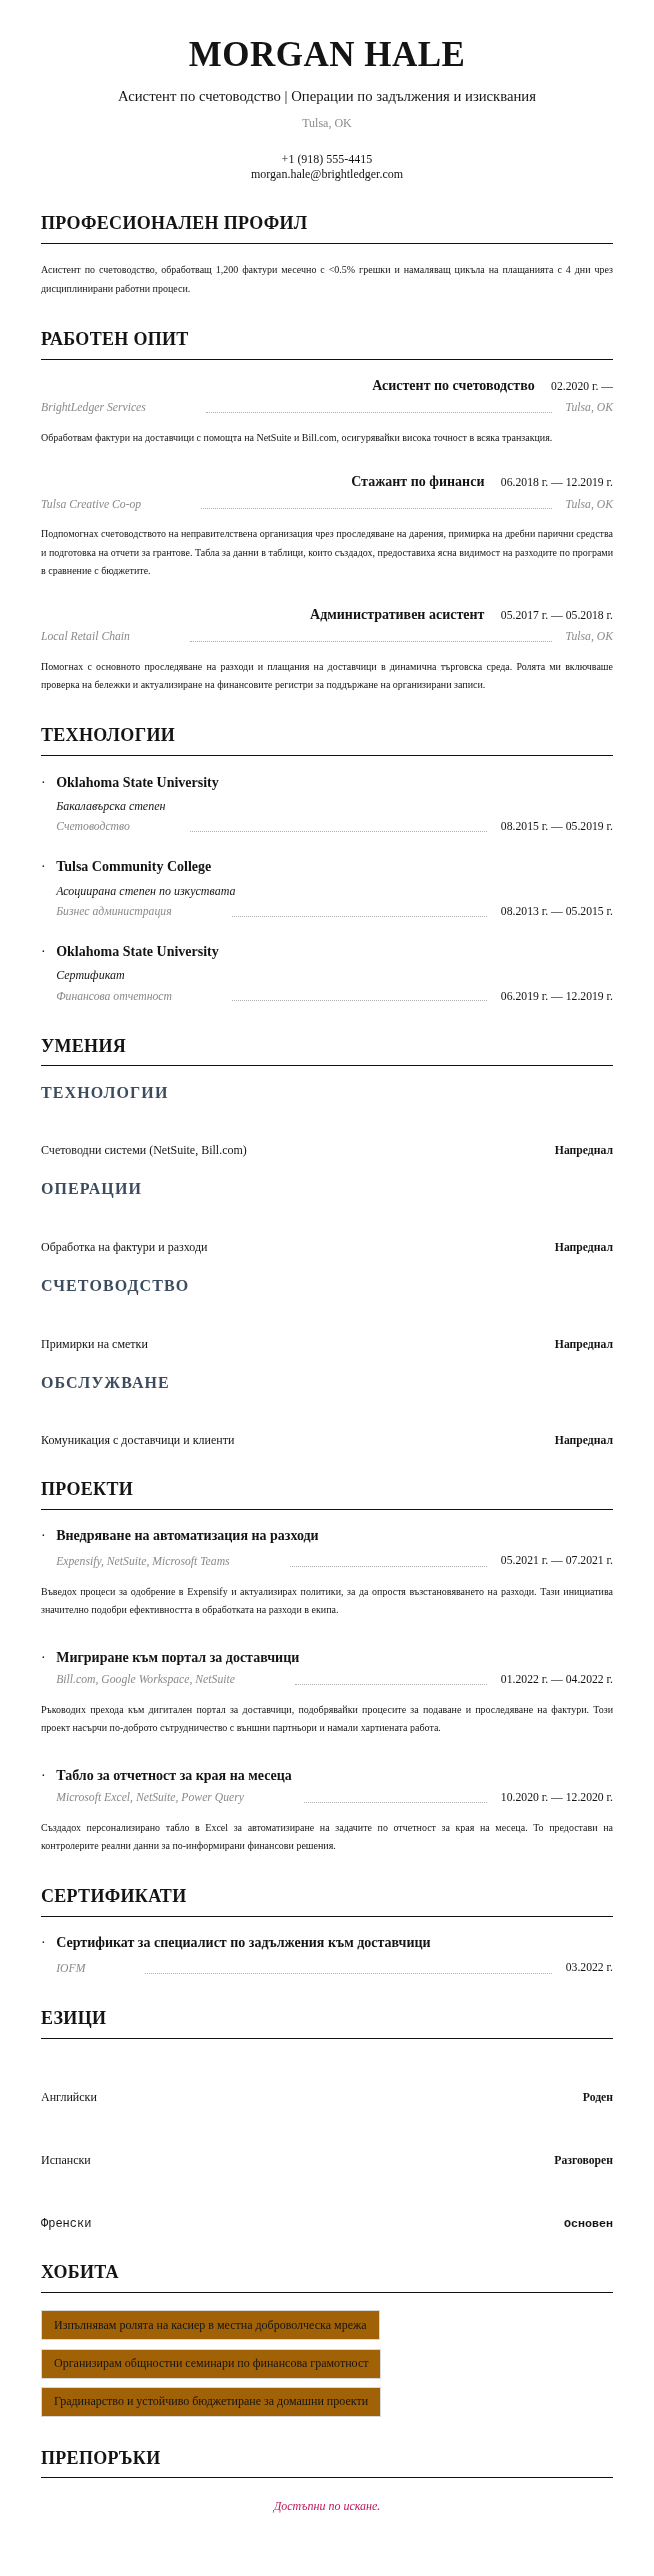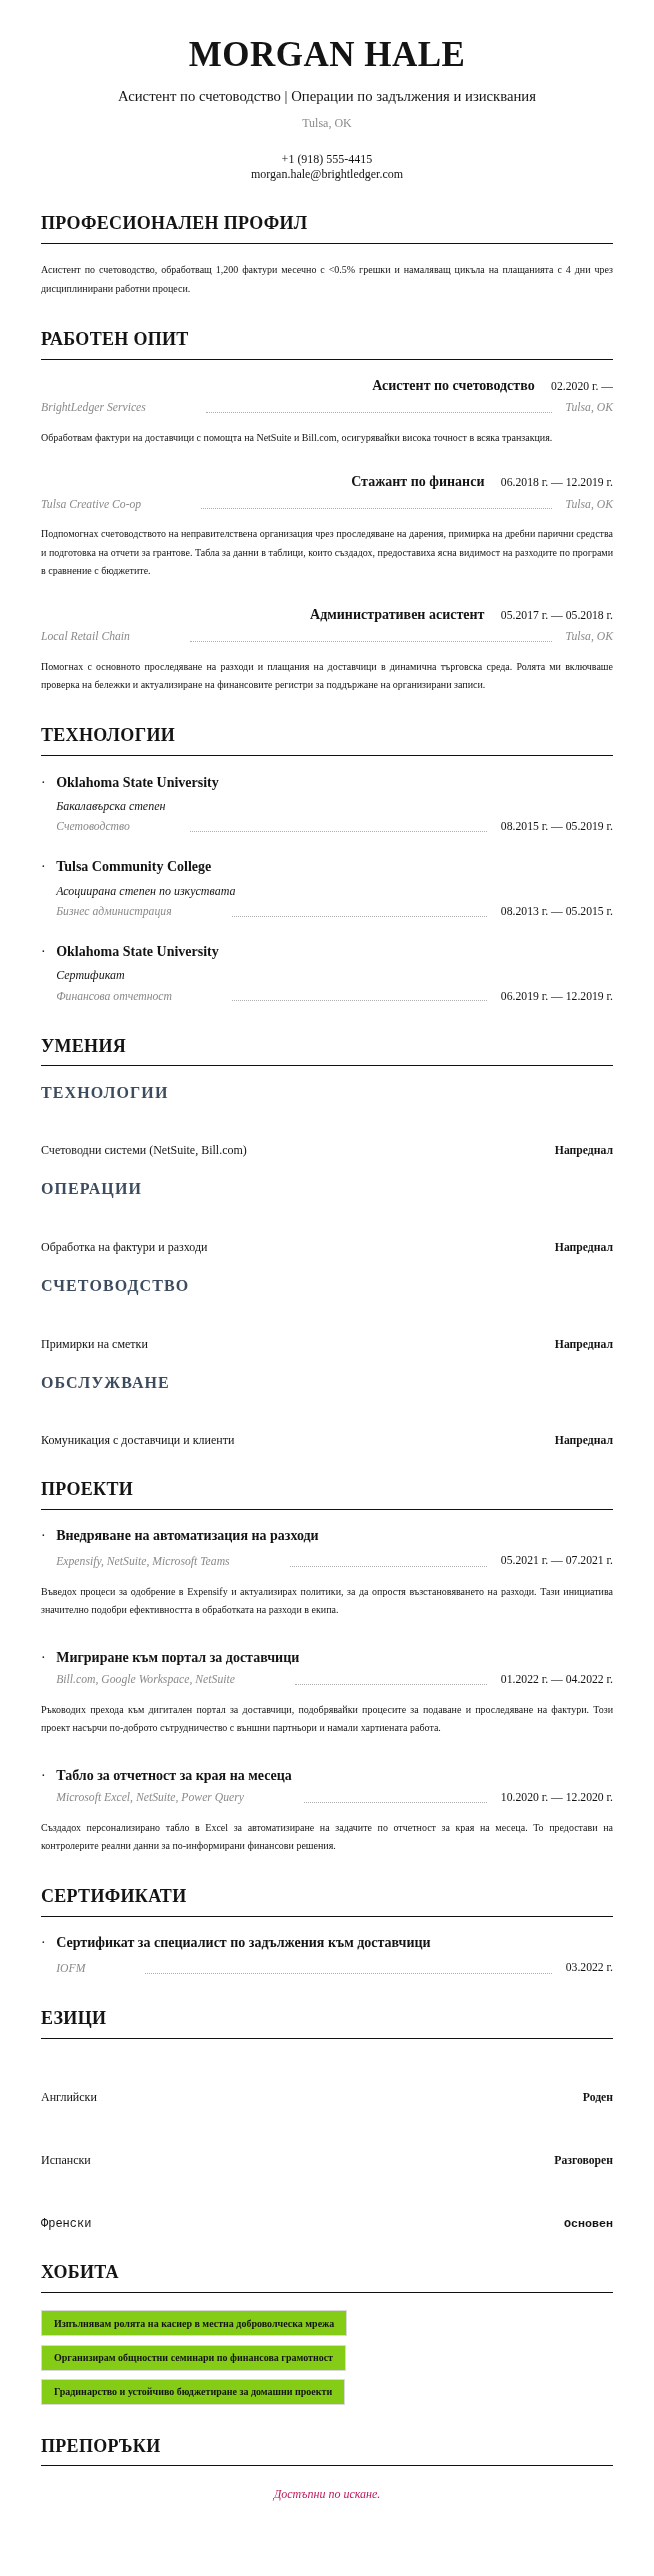--- a/index.html
+++ b/index.html
@@ -50,21 +50,21 @@
   .level { font-weight:700; font-size:11.7px;margin-top:35px; }
 
   .proj { margin-bottom:29.5px; }
   .proj:last-child { margin-bottom:0; }
   .proj .role { max-width:349px; }
   .cert-name { max-width:447px; }
 
   .lang-row { display:flex; justify-content:space-between; align-items:baseline; font-size:12px; margin-bottom:14px; }
   .lang-row:last-child { margin-bottom:0;font-family:Liberation Mono, monospace; }
 
-  .chip { display:table; background:#84cc16; border:0.5px solid #d9d9d9; padding:6.5px 12px; margin-bottom:8.2px; font-size:10px;font-weight:bold; }
+  .chip { display:table; background:#a16207; border:0.5px solid #d9d9d9; padding:6.5px 12px; margin-bottom:8.2px; font-size:12px; }
   .refs-note { margin-top:21px; text-align:center; font-style:italic; color:#be185d; font-size:12px; }
 </style>
 </head>
 <body>
 
 <div class="header">
   <div class="name">MORGAN HALE</div>
   <div class="tagline">Асистент по счетоводство | Операции по задължения и изисквания</div>
   <div class="loc">Tulsa, OK</div>
   <div class="contact">

